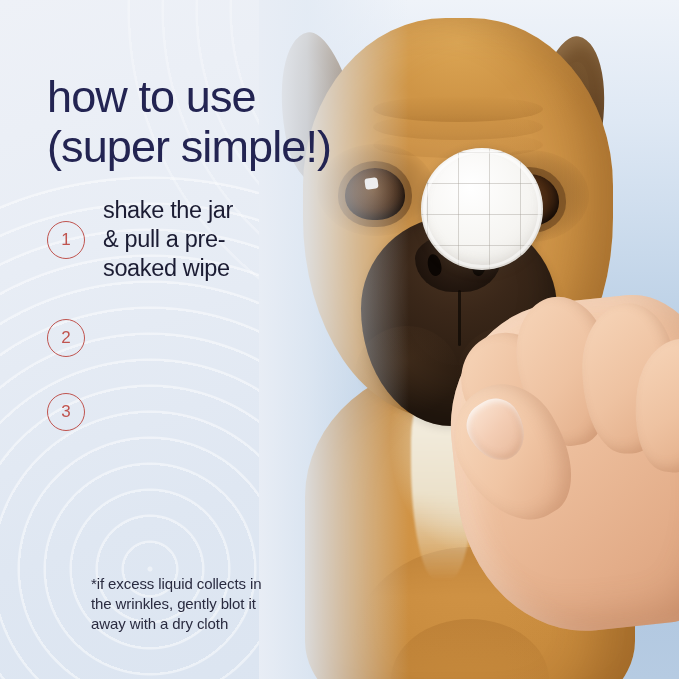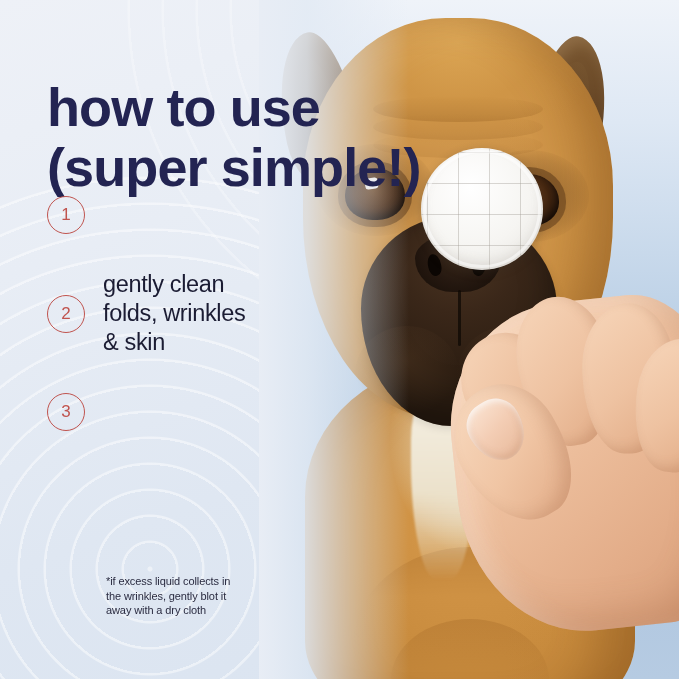--- a/index.html
+++ b/index.html
@@ -332,23 +332,23 @@
     border: 3px solid rgba(255,255,255,.55);
   }
 
   
   .heading {
     position: absolute;
     left: 47px;
     top: 42px;
     width: 470px;
     color: #232452;
-    font-size: 54px;
+    font-size: 45px;
     line-height: 1.10;
-    font-weight: 700;
+    font-weight: 400;
     letter-spacing: -0.9px;
     z-index: 60;
     white-space: pre-line;
   }
 
   .steps {
     position: absolute;
     left: 47px;
     top: 196px;
     width: 260px;
@@ -378,25 +378,25 @@
   .step-text {
     color: #1b1c33;
     font-size: 23.5px;
     line-height: 1.24;
     letter-spacing: -0.35px;
     white-space: pre-line;
     font-weight: 400;
   }
   .footnote {
     position: absolute;
-    left: 106px;
+    left: 91px;
     top: 574px;
     width: 190px;
     color: #2a2b40;
-    font-size: 11px;
+    font-size: 15px;
     line-height: 1.33;
     letter-spacing: -0.1px;
     white-space: pre-line;
     z-index: 60;
   }
 </style>
 </head>
 <body>
 
 <div class="infographic">
@@ -459,27 +459,27 @@
     <div class="photo-fade-left"></div>
   </div>
 
   <h1 class="heading">how to use
 (super simple!)</h1>
 
   <div class="steps">
 
     <div class="step">
       <div class="step-num">1</div>
+      <div class="step-text">shake the jar
+&amp; pull a pre-
+soaked wipe</div>
     </div>
 
     <div class="step">
       <div class="step-num">2</div>
-      <div class="step-text">gently clean
-folds, wrinkles
-&amp; skin</div>
     </div>
 
     <div class="step">
       <div class="step-num">3</div>
     </div>
 
   </div>
 
   <div class="footnote">*if excess liquid collects in
 the wrinkles, gently blot it

